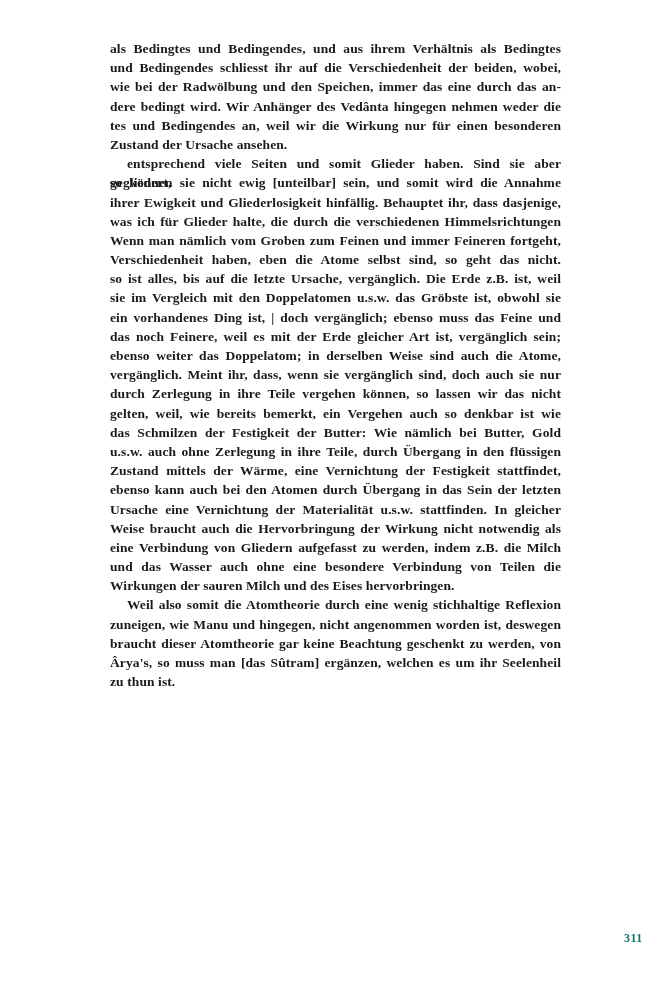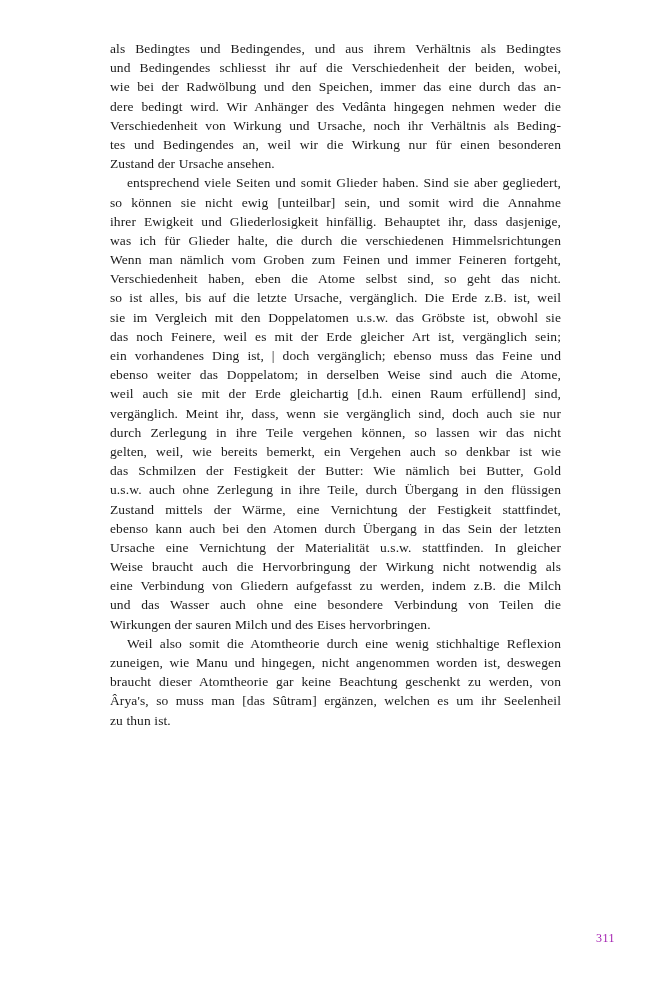--- a/index.html
+++ b/index.html
@@ -15,20 +15,21 @@
     color: #1a1a1a;
     overflow: hidden;
   }
   .page {
     position: absolute;
     left: 0;
     top: 0;
     width: 660px;
     height: 786px;
     background: #ffffff;
+    font-weight: bold;
   }
   .text-block {
     position: absolute;
     left: 110px;
     top: 39px;
     width: 451px;
   }
   .paragraph {
     margin: 0;
     padding: 0;
@@ -46,55 +47,53 @@
   }
   .line.para-end {
     text-align-last: left;
     -moz-text-align-last: left;
   }
   .paragraph.indented .line:first-child {
     text-indent: 17px;
   }
   .page-number {
     position: absolute;
-    left: 596px;
+    left: 624px;
     top: 931px;
     font-size: 12px;
     line-height: 14px;
-    color: #a21caf;
+    color: #0f766e;
     letter-spacing: 0.5px;
   }
 </style>
 </head>
 <body>
 
 <div class="page">
   <div class="text-block" id="text-block">
       <div class="paragraph">
         <div class="line">als Bedingtes und Bedingendes, und aus ihrem Verhältnis als Bedingtes</div>
         <div class="line">und Bedingendes schliesst ihr auf die Verschiedenheit der beiden, wobei,</div>
         <div class="line">wie bei der Radwölbung und den Speichen, immer das eine durch das an-</div>
         <div class="line">dere bedingt wird. Wir Anhänger des Vedânta hingegen nehmen weder die</div>
-        <div class="line">Verschiedenheit von Wirkung und Ursache, noch ihr Verhältnis als Beding-</div>
         <div class="line">tes und Bedingendes an, weil wir die Wirkung nur für einen besonderen</div>
         <div class="line para-end">Zustand der Ursache ansehen.</div>
       </div>
       <div class="paragraph indented">
         <div class="line">entsprechend viele Seiten und somit Glieder haben. Sind sie aber gegliedert,</div>
         <div class="line">so können sie nicht ewig [unteilbar] sein, und somit wird die Annahme</div>
         <div class="line">ihrer Ewigkeit und Gliederlosigkeit hinfällig. Behauptet ihr, dass dasjenige,</div>
         <div class="line">was ich für Glieder halte, die durch die verschiedenen Himmelsrichtungen</div>
         <div class="line">Wenn man nämlich vom Groben zum Feinen und immer Feineren fortgeht,</div>
         <div class="line">Verschiedenheit haben, eben die Atome selbst sind, so geht das nicht.</div>
         <div class="line">so ist alles, bis auf die letzte Ursache, vergänglich. Die Erde z.B. ist, weil</div>
         <div class="line">sie im Vergleich mit den Doppelatomen u.s.w. das Gröbste ist, obwohl sie</div>
+        <div class="line">ein vorhandenes Ding ist, | doch vergänglich; ebenso muss das Feine und</div>
         <div class="line">das noch Feinere, weil es mit der Erde gleicher Art ist, vergänglich sein;</div>
-        <div class="line">ein vorhandenes Ding ist, | doch vergänglich; ebenso muss das Feine und</div>
         <div class="line">ebenso weiter das Doppelatom; in derselben Weise sind auch die Atome,</div>
-        <div class="line">weil auch sie mit der Erde gleichartig [d.h. einen Raum erfüllend] sind,</div>
         <div class="line">vergänglich. Meint ihr, dass, wenn sie vergänglich sind, doch auch sie nur</div>
         <div class="line">durch Zerlegung in ihre Teile vergehen können, so lassen wir das nicht</div>
         <div class="line">gelten, weil, wie bereits bemerkt, ein Vergehen auch so denkbar ist wie</div>
         <div class="line">das Schmilzen der Festigkeit der Butter: Wie nämlich bei Butter, Gold</div>
         <div class="line">u.s.w. auch ohne Zerlegung in ihre Teile, durch Übergang in den flüssigen</div>
         <div class="line">Zustand mittels der Wärme, eine Vernichtung der Festigkeit stattfindet,</div>
         <div class="line">ebenso kann auch bei den Atomen durch Übergang in das Sein der letzten</div>
         <div class="line">Ursache eine Vernichtung der Materialität u.s.w. stattfinden. In gleicher</div>
         <div class="line">Weise braucht auch die Hervorbringung der Wirkung nicht notwendig als</div>
         <div class="line">eine Verbindung von Gliedern aufgefasst zu werden, indem z.B. die Milch</div>

